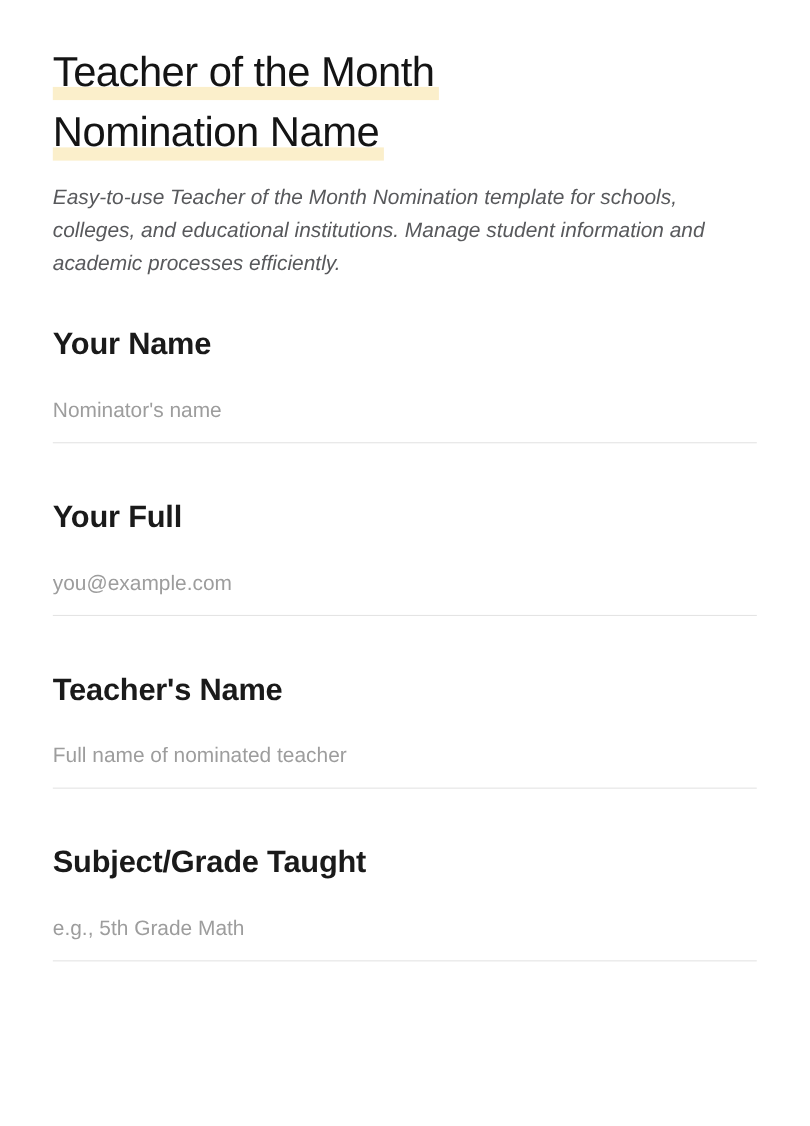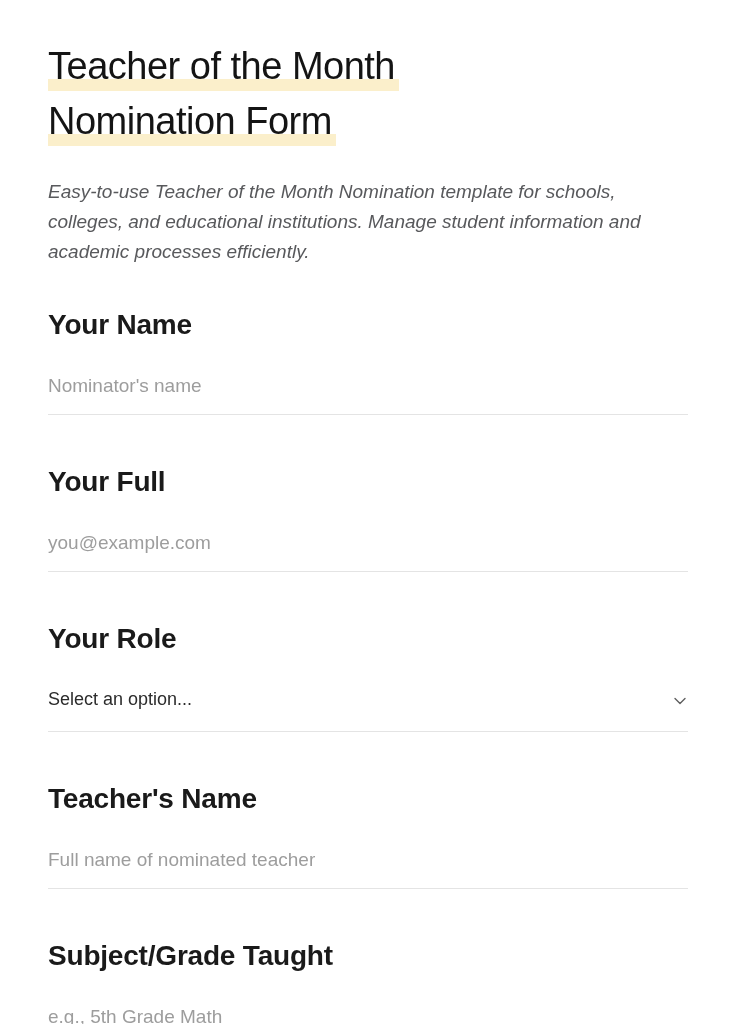--- a/index.html
+++ b/index.html
@@ -36,21 +36,21 @@
     position:absolute;
     left:0; right:-4px;
     bottom:-4px;
     height:12px;
     background:var(--highlight);
     z-index:-1;
   }
 
   
   .description{
-    margin:28px 0 46px;
+    margin:16px 0 46px;
     font-style:italic;
     font-size:19px;
     line-height:30px;
     color:var(--desc);
   }
 
   
   .field{ margin-bottom:55px; }
   .field-label{
     display:block;
@@ -94,46 +94,35 @@
   }
   .chevron{ margin-top:4px; flex:0 0 auto; }
 </style>
 </head>
 <body>
 
 <div class="page">
 
   <h1 class="title">
     <div class="title-row"><span class="hl">Teacher of the Month</span></div>
-    <div class="title-row"><span class="hl">Nomination Form</span></div>
+    <div class="title-row"><span class="hl">Nomination Name</span></div>
   </h1>
 
   <p class="description">Easy-to-use Teacher of the Month Nomination template for schools, colleges, and educational institutions. Manage student information and academic processes efficiently.</p>
 
   <div class="field">
     <label class="field-label">Your Name</label>
     <input class="text-input" type="text" placeholder="Nominator's name" style="">
   </div>
 
   <div class="field">
     <label class="field-label">Your Full</label>
     <input class="text-input" type="email" placeholder="you@example.com" style="">
   </div>
 
-  <div class="field">
-    <label class="field-label">Your Role</label>
-    <div class="select-control">
-      <span class="select-value">Select an option...</span>
-      <span class="chevron">
-        <svg width="16" height="16" viewBox="0 0 16 16" fill="none">
-          <path d="M3 5.5 L8 10.5 L13 5.5" stroke="#5f5f5f" stroke-width="1.4" fill="none" stroke-linecap="round" stroke-linejoin="round"></path>
-        </svg>
-      </span>
-    </div>
-  </div>
 
   <div class="field">
     <label class="field-label">Teacher's Name</label>
     <input class="text-input" type="text" placeholder="Full name of nominated teacher" style="">
   </div>
 
   <div class="field">
     <label class="field-label">Subject/Grade Taught</label>
     <input class="text-input" type="text" placeholder="e.g., 5th Grade Math" style="">
   </div>

